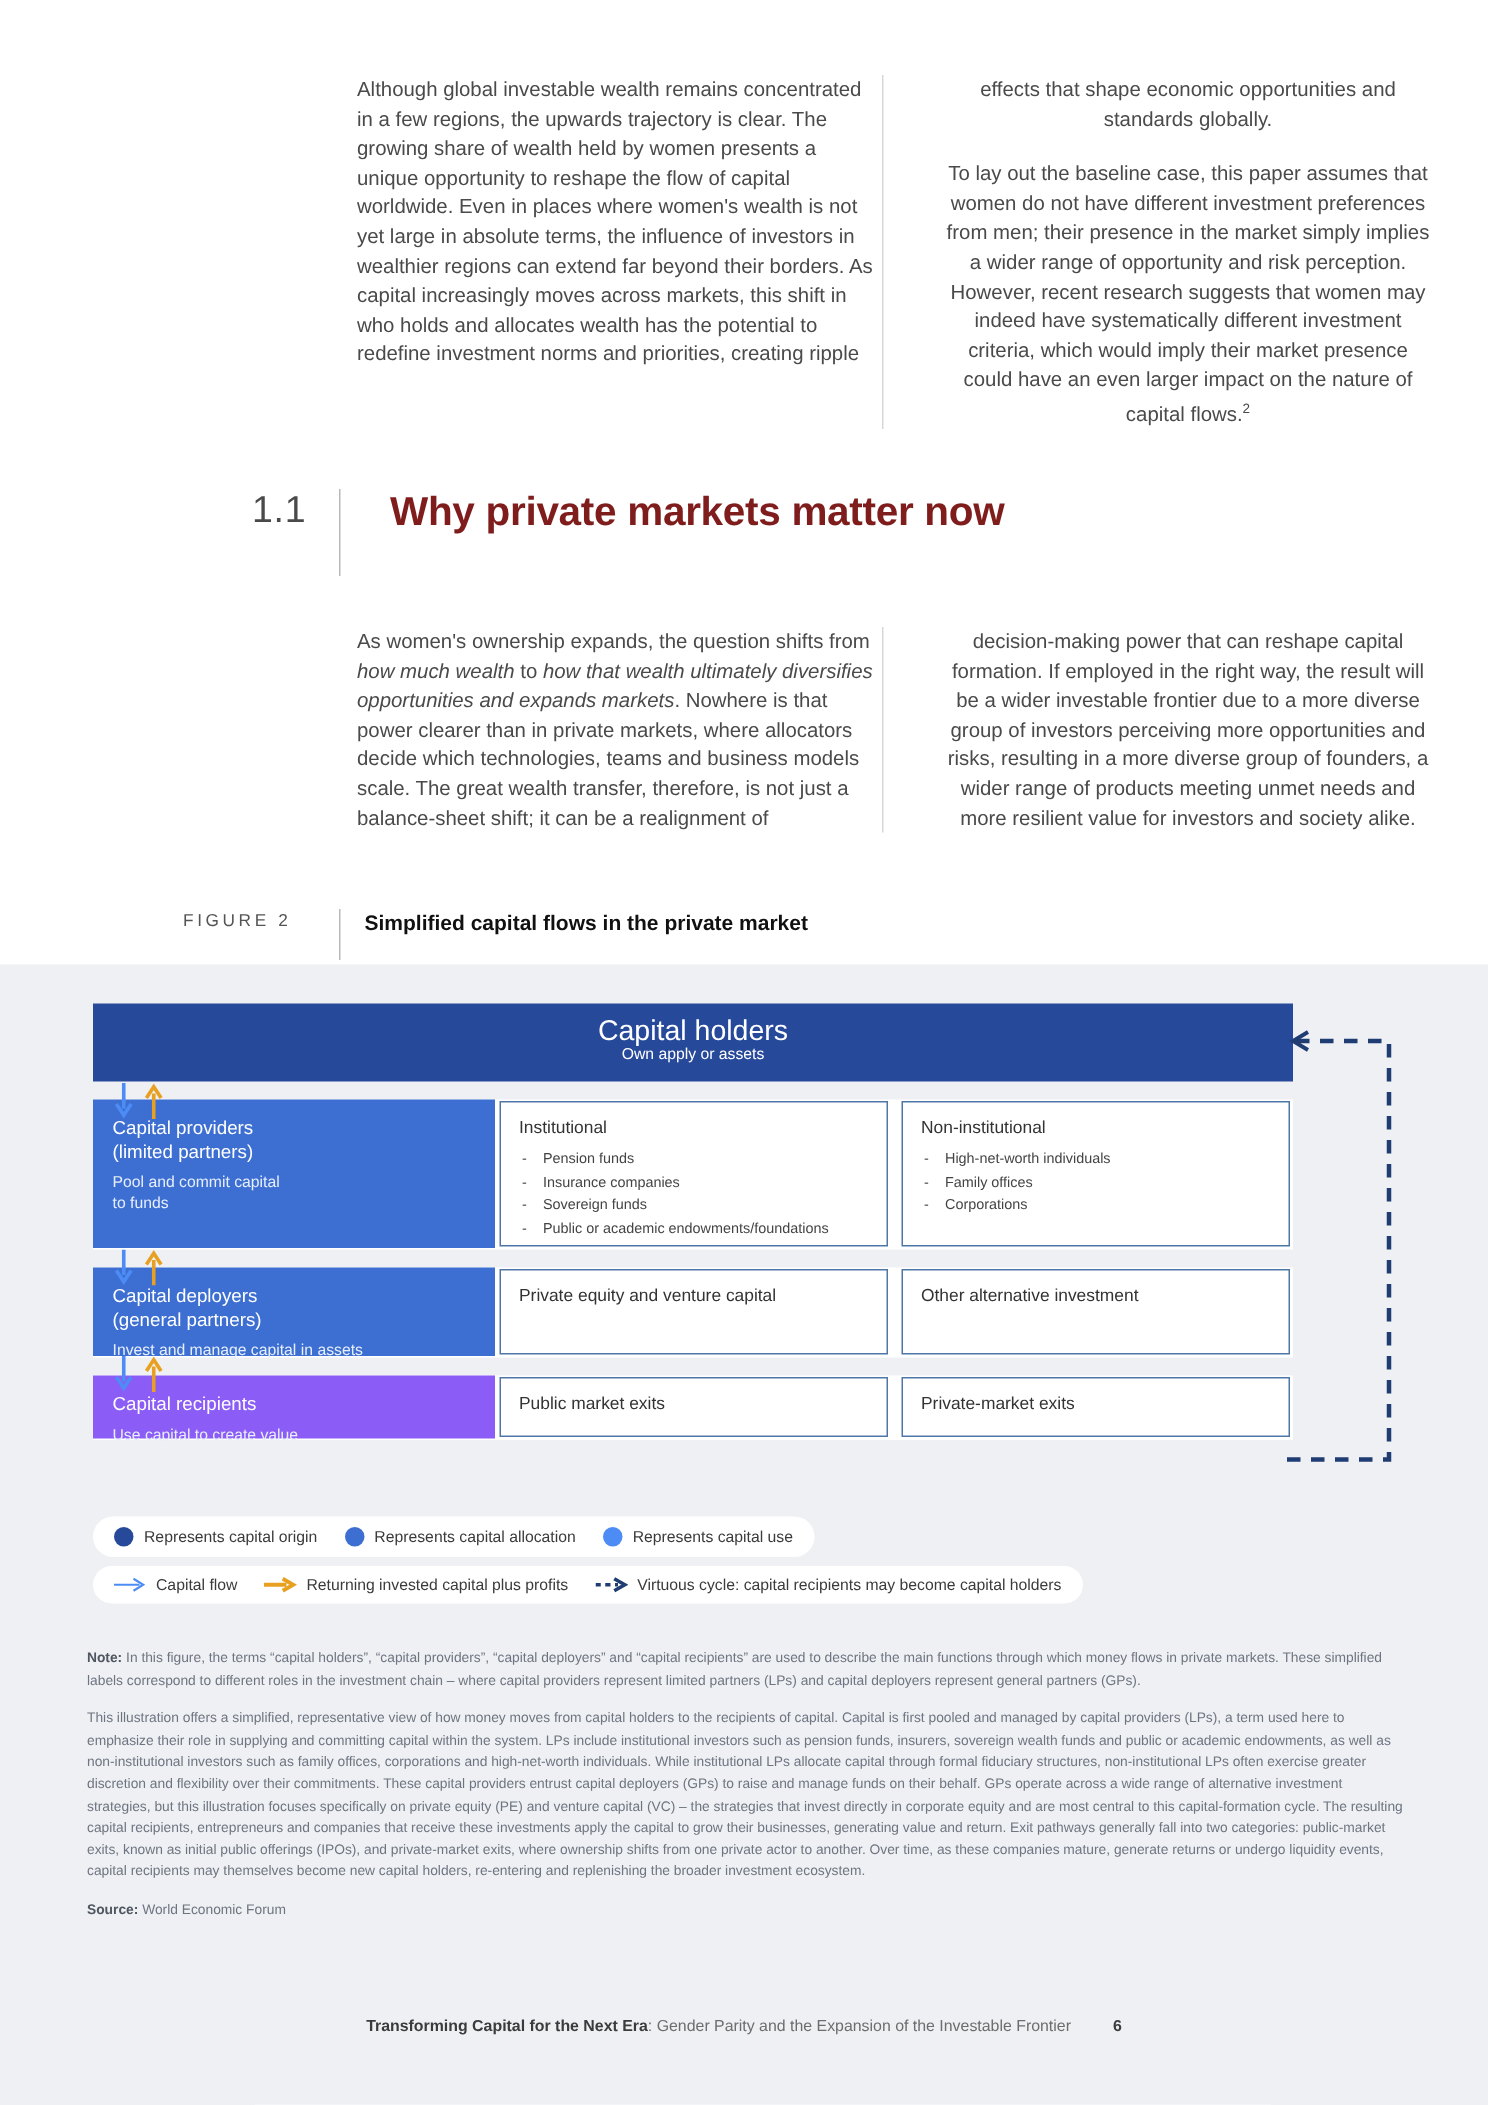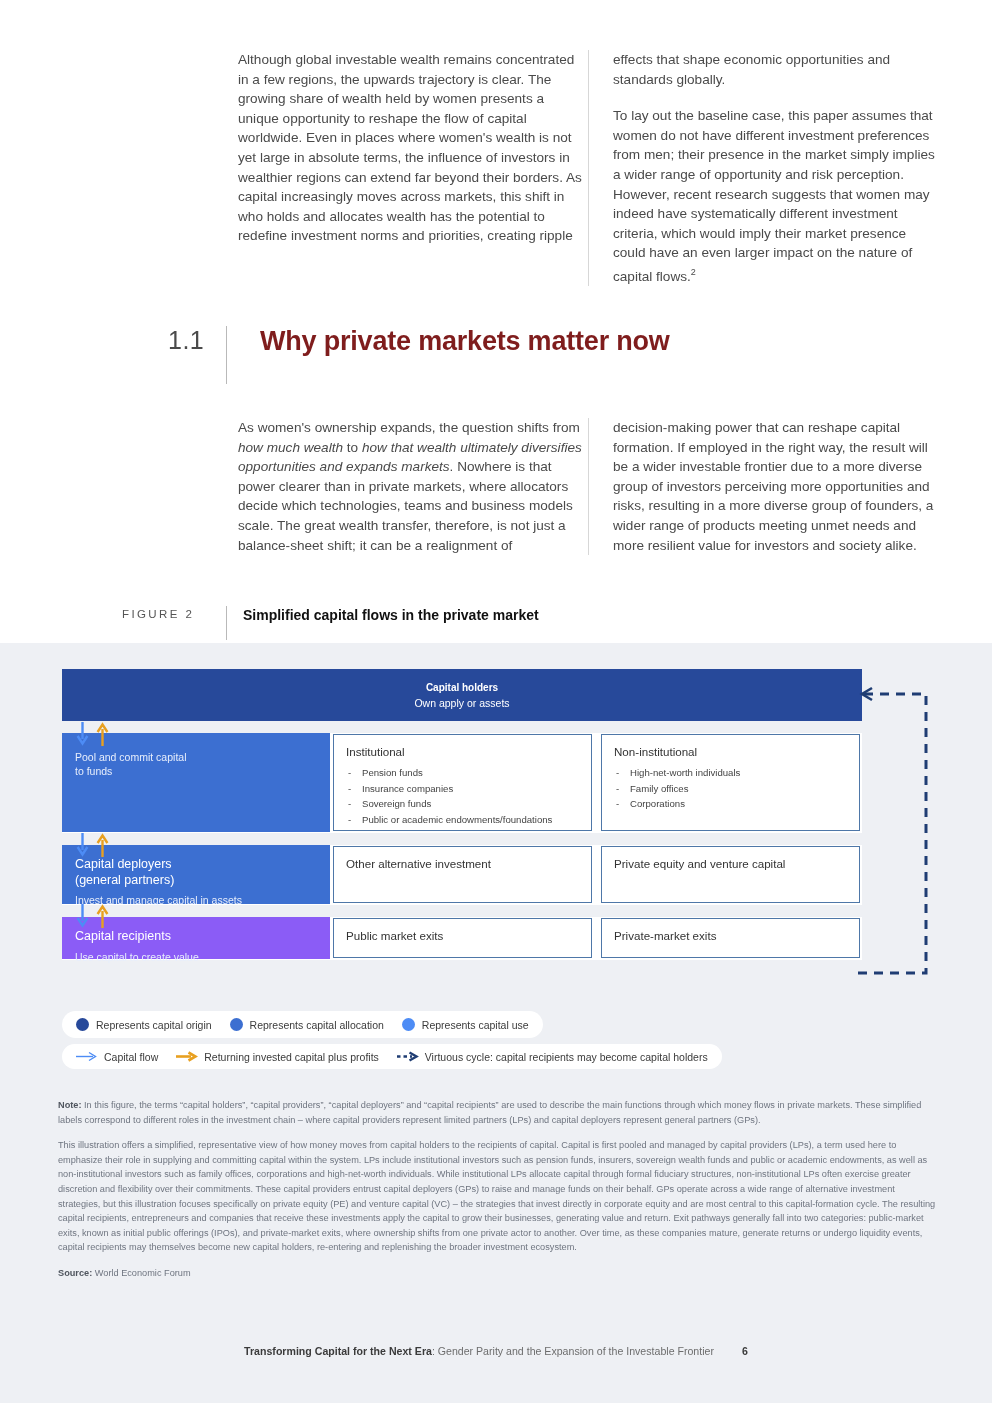--- a/index.html
+++ b/index.html
@@ -20,21 +20,21 @@
     gap:0;
   }
   .col{width:350px;}
   .col p{
     margin:0 0 17px 0;
     font-size:13.6px;
     line-height:19.6px;
     color:#4a4a4a;
   }
   .col p:last-child{margin-bottom:0;}
-  .col.right{padding-left:24px;border-left:1px solid #d7d7d7;width:326px;}
+  .col.right{padding-left:40px;border-left:1px solid #d7d7d7;width:326px;text-align:center;}
   .col em{font-style:italic;}
   sup{font-size:9px;vertical-align:super;}
 
   
   .sec-head{
     position:absolute;
     left:168px;top:326px;
     display:flex;align-items:flex-start;justify-content:flex-end;
   }
   .sec-num{
@@ -70,21 +70,21 @@
   }
 
   
   .diagram{position:absolute;left:62px;top:669px;width:800px;}
 
   .holders{
     background:#27499a;color:#fff;
     height:52px;
     display:flex;flex-direction:column;align-items:center;justify-content:center;
   }
-  .holders .t1{font-size:10px;font-weight:700;line-height:16px;}
+  .holders .t1{font-size:19px;font-weight:400;line-height:16px;}
   .holders .t2{font-size:10.5px;font-weight:400;line-height:14px;}
 
   .rowwrap{
     position:relative;
     background:#ffffff;
     margin-top:12px;
     display:flex;
     padding:0;
   }
   .rowwrap.r1{margin-top:12px;}
@@ -221,20 +221,22 @@
         <polyline points="1.6,14 6.5,21.5 11.4,14" fill="none" stroke="#4d8cf5" stroke-width="2.4"></polyline>
       </svg>
       <svg width="13" height="24" viewBox="0 0 13 24">
         <line x1="6.5" y1="24" x2="6.5" y2="7" stroke="#e8a020" stroke-width="2.4"></line>
         <polyline points="1.6,10 6.5,2.5 11.4,10" fill="none" stroke="#e8a020" stroke-width="2.4"></polyline>
       </svg>
     </div>
 
     <div class="rowwrap r1">
       <div class="leftbox mid">
+        <div class="lb-t" style="white-space:pre-line;">Capital providers
+(limited partners)</div>
         <div class="lb-s" style="white-space:pre-line;">Pool and commit capital
 to funds</div>
       </div>
       <div class="cells">
         <div class="cell">
           <h4>Institutional</h4>
           <ul>
             <li>Pension funds</li>
             <li>Insurance companies</li>
             <li>Sovereign funds</li>
@@ -264,24 +266,24 @@
     </div>
 
     <div class="rowwrap r2">
       <div class="leftbox mid">
         <div class="lb-t" style="white-space:pre-line;">Capital deployers
 (general partners)</div>
         <div class="lb-s">Invest and manage capital in assets</div>
       </div>
       <div class="cells">
         <div class="cell plain">
+          <h4>Private equity and venture capital</h4>
+        </div>
+        <div class="cell plain">
           <h4>Other alternative investment</h4>
-        </div>
-        <div class="cell plain">
-          <h4>Private equity and venture capital</h4>
         </div>
       </div>
     </div>
 
     <div class="arrowpair" style="top:234px;">
       <svg width="13" height="24" viewBox="0 0 13 24">
         <line x1="6.5" y1="0" x2="6.5" y2="17" stroke="#4d8cf5" stroke-width="2.4"></line>
         <polyline points="1.6,14 6.5,21.5 11.4,14" fill="none" stroke="#4d8cf5" stroke-width="2.4"></polyline>
       </svg>
       <svg width="13" height="24" viewBox="0 0 13 24">

